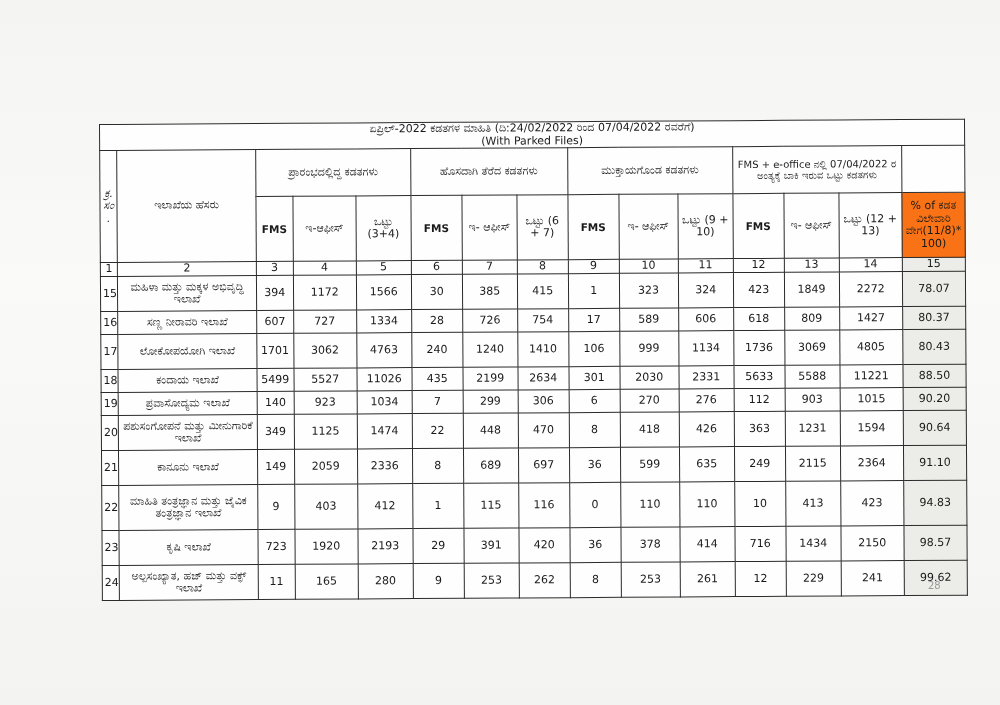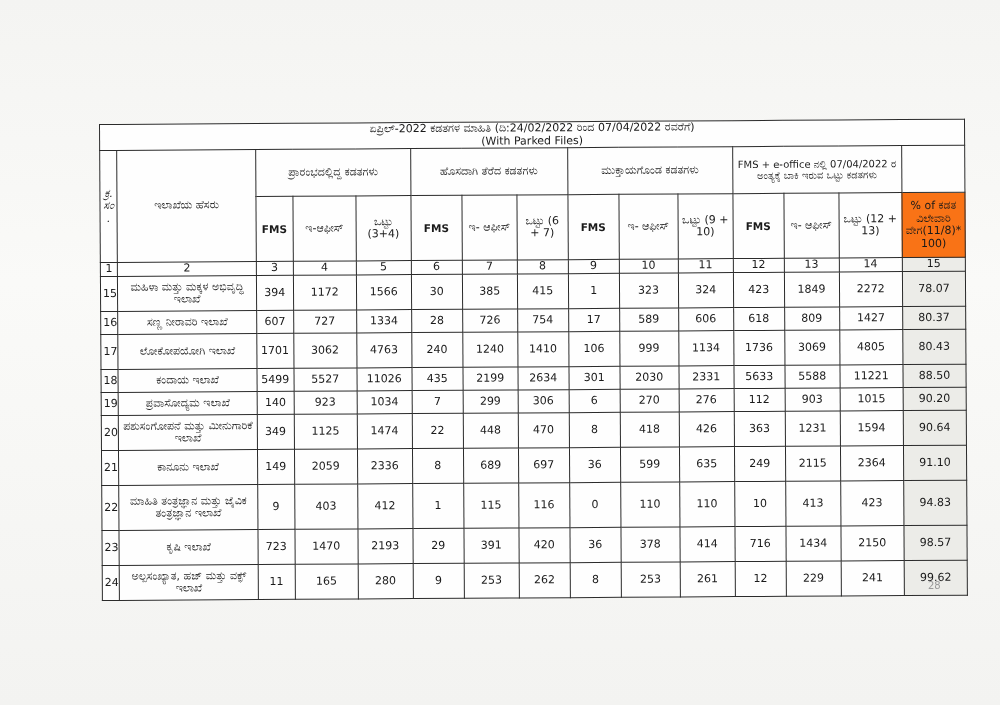--- a/index.html
+++ b/index.html
@@ -242,21 +242,21 @@
           <td>110</td>
           <td>10</td>
           <td>413</td>
           <td>423</td>
           <td class="pct">94.83</td>
         </tr>
         <tr class="row-tall">
           <td class="sl">23</td>
           <td class="name">ಕೃಷಿ ಇಲಾಖೆ</td>
           <td>723</td>
-          <td>1470</td>
+          <td>1920</td>
           <td>2193</td>
           <td>29</td>
           <td>391</td>
           <td>420</td>
           <td>36</td>
           <td>378</td>
           <td>414</td>
           <td>716</td>
           <td>1434</td>
           <td>2150</td>

